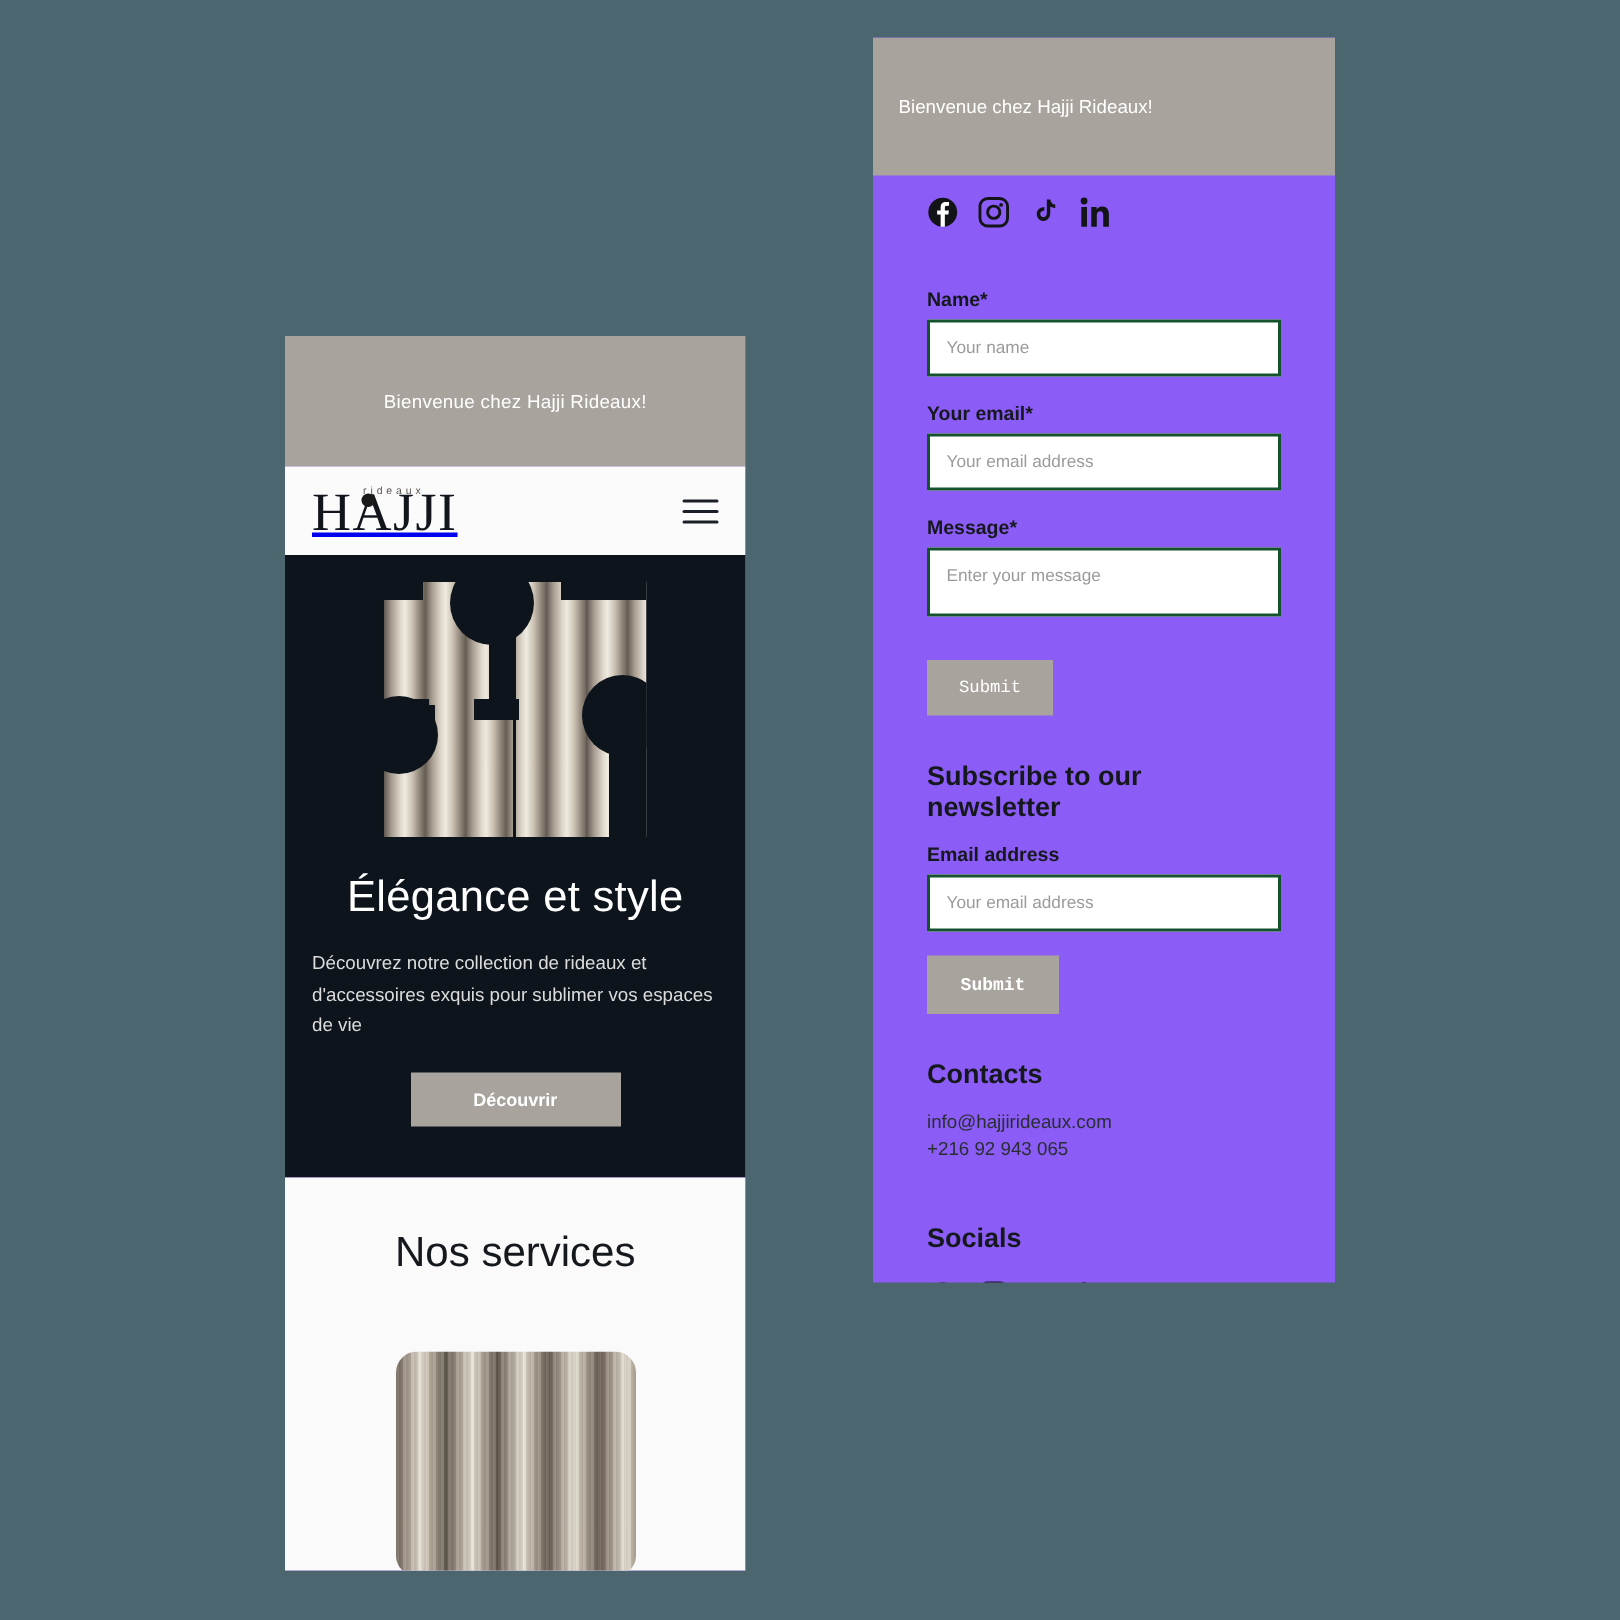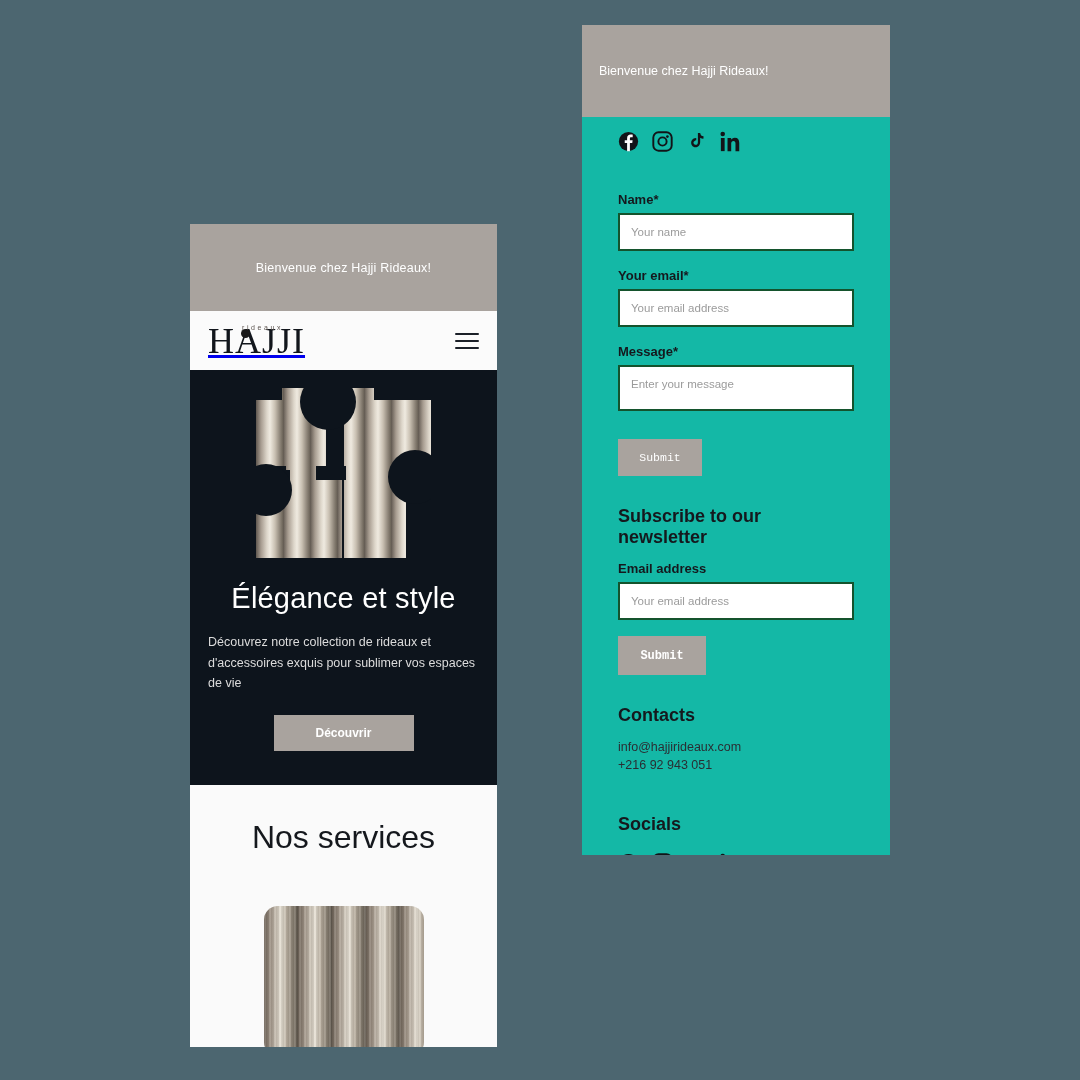--- a/index.html
+++ b/index.html
@@ -5,21 +5,21 @@
   html,body{margin:0;padding:0;}
   body{
     width:1080px;height:1080px;
     background:#4c6670;
     font-family:"Liberation Sans", sans-serif;
     overflow:hidden;
     position:relative;
   }
 
   
-  .panel{position:absolute;overflow:hidden;background:#14b8a6;}
+  .panel{position:absolute;overflow:hidden;background:#8b5cf6;}
 
   
   #left-panel{left:190px;top:224px;width:307px;height:823px;}
 
   .topbar{background:#a9a39e;height:87px;display:flex;align-items:center;justify-content:center;}
   .topbar-text{color:#ffffff;font-size:12.5px;letter-spacing:.2px;}
 
   .navbar{background:#fbfbfb;height:59px;display:flex;align-items:center;
           justify-content:space-between;padding:0 18px;box-sizing:border-box;}
   .logo{position:relative;display:block;line-height:1;}
@@ -44,21 +44,21 @@
 
   .hero-title{color:#ffffff;font-size:29px;line-height:1.25;text-align:center;
               font-weight:400;margin:22px 22px 0;letter-spacing:.2px;}
   .hero-sub{color:#dcdcdc;font-size:12.5px;line-height:1.62;
             margin:16px 18px 0;}
   .hero-btn{display:block;margin:22px auto 0;width:140px;height:36px;background:#a9a39e;
             color:#ffffff;font-size:12px;font-weight:bold;border:0;cursor:pointer;
             font-family:"Liberation Sans", sans-serif;}
 
   .services{background:#fafafa;padding:34px 0 0;}
-  .services-title{text-align:center;font-size:32px;color:#15181d;font-weight:400;}
+  .services-title{text-align:center;font-size:28px;color:#15181d;font-weight:400;}
   .service-img{width:160px;height:150px;margin:50px auto 0;border-radius:14px;overflow:hidden;
                position:relative;}
   .service-tex{position:absolute;inset:0;
     background:
       repeating-linear-gradient(90deg,
         #6d6257 0px,#9d9184 6px,#cfc7ba 13px,#e8e2d6 17px,#b8ae9f 23px,#837a6d 30px,#5e564c 34px);
   }
   .service-tex::after{content:"";position:absolute;inset:0;
     background:repeating-linear-gradient(90deg,rgba(255,255,255,.10) 0 2px,rgba(0,0,0,.07) 2px 5px);}
 
@@ -185,21 +185,21 @@
 
     <div class="sect-title">Subscribe to our newsletter</div>
 
     <label class="fld-label">Email address</label>
     <input class="fld" type="text" placeholder="Your email address" style="">
 
     <button class="btn-taupe" id="submit-news">Submit</button>
 
     <div class="sect-title">Contacts</div>
     <div class="contact-line">info@hajjirideaux.com</div>
-    <div class="contact-line">+216 92 943 051</div>
+    <div class="contact-line">+216 92 943 065</div>
 
     <div class="sect-title sm">Socials</div>
   </div>
 
   <div class="social-row bottom">
     <svg width="21" height="21" viewBox="0 0 24 24">
       <circle cx="12" cy="12" r="11" fill="#121418"></circle>
       <path d="M13.6 23V13.8h2.7l.4-3.2h-3.1V8.6c0-.9.3-1.5 1.6-1.5h1.6V4.2c-.3 0-1.3-.1-2.4-.1-2.4 0-4 1.4-4 4.1v2.4H7.7v3.2h2.7V23z" fill="#ffffff"></path>
     </svg>
     <svg width="21" height="21" viewBox="0 0 24 24">

